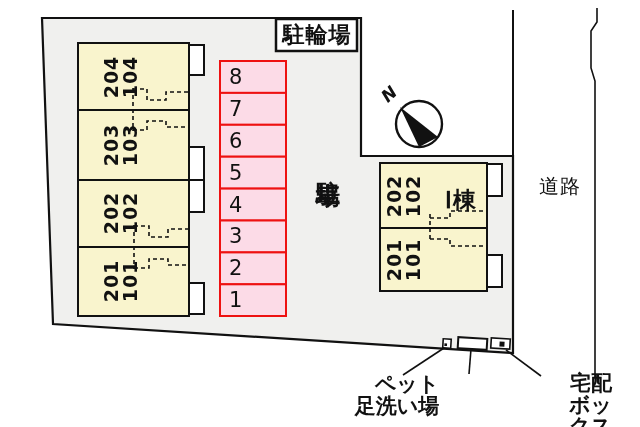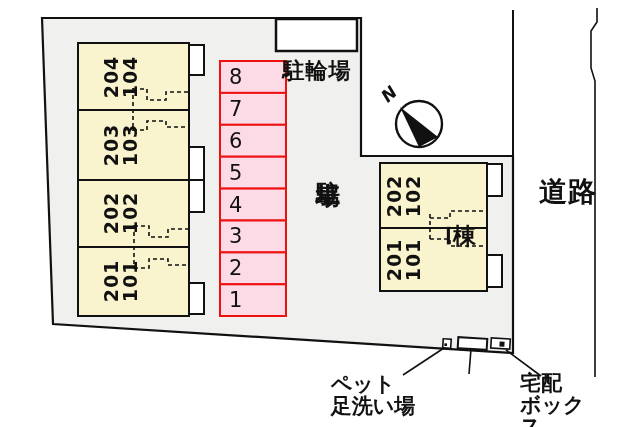--- a/index.html
+++ b/index.html
@@ -9,37 +9,37 @@
     --parking_border:#ee1111;
     --line:#111111;
   }
   html,body{margin:0;padding:0;background:#ffffff;}
   #stage{
     position:relative;width:640px;height:427px;background:#ffffff;overflow:hidden;
     font-family:"DejaVu Sans","Liberation Sans",sans-serif;color:#111;
   }
   #stage svg{position:absolute;left:0;top:0;}
   .lbl{position:absolute;white-space:nowrap;color:#111;}
-  .center{transform:translate(-50%,-50%);margin-top:36px;}
+  .center{transform:translate(-50%,-50%);}
   .unit-label{
     font-size:19px;font-weight:bold;line-height:19px;letter-spacing:1px;text-align:center;
     transform:translate(-50%,-50%) rotate(-90deg);
   }
   .unit-label span{display:block;}
   .bldg-name{font-size:23px;font-weight:bold;letter-spacing:1px;}
   .area-label{font-size:22px;font-weight:bold;letter-spacing:1px;}
   .v-label{
     font-size:24px;font-weight:bold;letter-spacing:2px;
     writing-mode:vertical-rl;text-orientation:upright;
   }
-  .road-label{font-size:28px;font-weight:bold;letter-spacing:1px;}
+  .road-label{font-size:20px;font-weight:normal;letter-spacing:1px;}
   .parking-num{font-size:21px;font-weight:500;transform:translateY(-50%);}
   .fac-label{
-    font-size:21px;font-weight:bold;line-height:21.5px;text-align:left;
-    white-space:pre-line;transform:translateX(-50%);
+    font-size:21px;font-weight:bold;line-height:21.5px;text-align:right;
+    white-space:pre-line;transform:translateX(-50%);margin-left:24px;
   }
   .north-n{font-size:17px;font-weight:bold;font-style:italic;transform:rotate(-42deg);}
 </style>
 </head>
 <body>
 
 <div id="stage">
 
   <svg width="640" height="427" viewBox="0 0 640 427">
 

